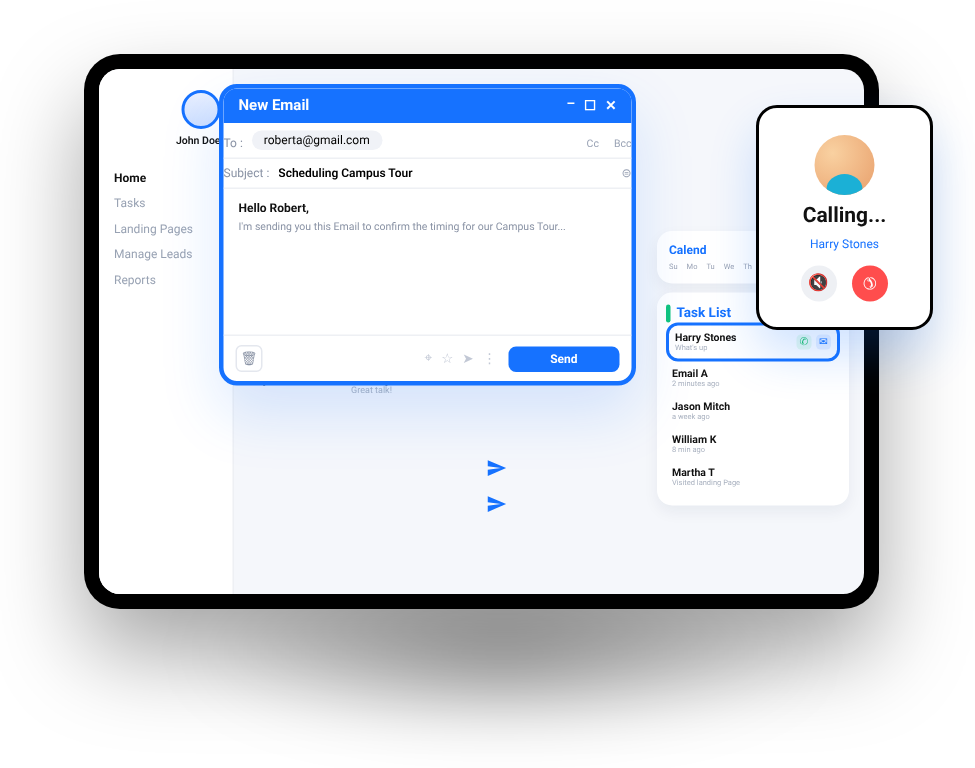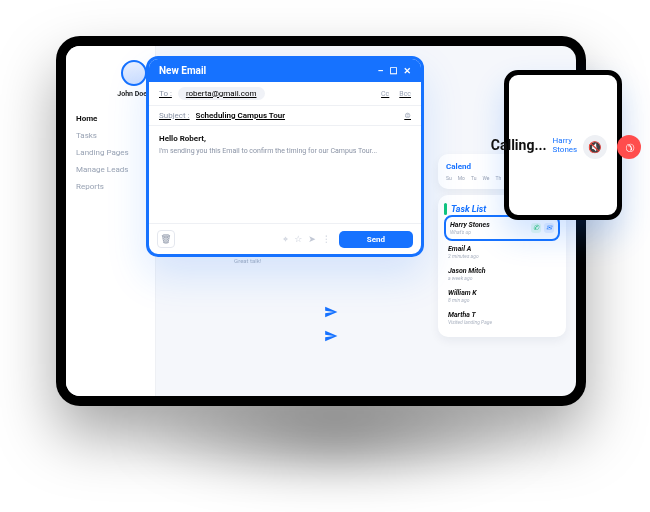--- a/index.html
+++ b/index.html
@@ -36,34 +36,34 @@
   .hl{ border:2px solid #1672ff; border-radius:8px;}
   .tl-icons{ display:flex; gap:3px;}
   .ic{ width:10px; height:10px; border-radius:3px; display:flex; align-items:center; justify-content:center; font-size:7px;}
   .ic.call{ background:#e9fbef; color:#1bc463;}
   .ic.msg{ background:#eaf1ff; color:#1672ff;}
 
   
   .email { position:absolute; left:146px; top:56px; width:278px; height:201px; background:#fff; border-radius:12px; border:3px solid #1672ff; z-index:3; overflow:hidden; box-shadow:0 18px 40px rgba(22,114,255,.15); display:flex; flex-direction:column;}
   .email-head{ background:#1672ff; color:#fff; font-size:10px; font-weight:700; padding:6px 10px; display:flex; align-items:center; justify-content:space-between;}
   .win-ctrls{ display:flex; gap:6px; font-size:9px;}
-  .erow{ display:flex; align-items:center; gap:6px; padding:5px 10px; border-bottom:1px solid #eef0f4; font-size:8px;text-decoration:underline;}
+  .erow{ display:flex; align-items:flex-end; gap:6px; padding:5px 0; border-bottom:1px solid #eef0f4; font-size:8px;}
   .erow label{ color:#8a93a5; font-size:8px;}
   .pill{ background:#f0f2f7; border-radius:10px; padding:2px 8px; font-size:8px;}
   .subj-in{ border:none; outline:none; font-size:8px; font-weight:600; flex:1;}
   .ccbcc{ margin-left:auto; font-size:7px; color:#9aa3b5;}
   .body{ flex:1; padding:8px 10px; font-size:7px; color:#8a93a5;}
   .body b{ color:#111; font-size:8px; display:block; margin-bottom:4px;}
   .efoot{ display:flex; align-items:center; justify-content:space-between; padding:6px 8px; border-top:1px solid #eef0f4;}
   .trash{ width:18px; height:18px; border:1px solid #e4e7ee; border-radius:4px; display:flex; align-items:center; justify-content:center; font-size:9px; color:#8a93a5;}
   .tool-icons{ display:flex; gap:6px; color:#c2c8d5; font-size:9px;}
   .send-btn{ background:#1672ff; color:#fff; font-size:8px; font-weight:700; border:none; border-radius:5px; padding:4px 28px; cursor:pointer;}
 
   
-  .calling{ position:absolute; right:28px; top:70px; width:118px; height:150px; background:#fff; border-radius:14px; border:5px solid #000000; z-index:4; box-shadow:0 16px 32px rgba(22,114,255,.2); display:flex; flex-direction:row; align-items:center; justify-content:center; gap:6px;}
+  .calling{ position:absolute; right:28px; top:70px; width:118px; height:150px; background:#fff; border-radius:14px; border:2px solid #000000; z-index:4; box-shadow:0 16px 32px rgba(22,114,255,.2); display:flex; flex-direction:column; align-items:center; justify-content:center; gap:6px;}
   .call-ava{ width:40px; height:40px; border-radius:50%; background:radial-gradient(circle at 30% 30%, #f9d1a1, #e89f6b); position:relative; overflow:hidden;}
   .call-ava::after{content:""; position:absolute; bottom:-6px; left:8px; width:24px; height:20px; background:#1bb0d6; border-radius:50% 50% 0 0;}
   .calling h3{ font-size:14px; font-weight:700; color:#111;}
   .calling .who{ font-size:8px; color:#1672ff;}
   .call-btns{ display:flex; gap:10px; margin-top:4px;}
   .cbtn{ width:24px; height:24px; border-radius:50%; display:flex; align-items:center; justify-content:center; font-size:11px; cursor:pointer;}
   .cbtn.mute{ background:#eef0f4; color:#b7bfcd;}
   .cbtn.end{ background:#ff4d4d; color:#fff;}
   .phone-glyph{ display:inline-block; transform:rotate(135deg);}
 </style>
@@ -110,21 +110,21 @@
           <div class="card-title">Calend</div>
           <div class="cal-head">
             <span>Su</span>
             <span>Mo</span>
             <span>Tu</span>
             <span>We</span>
             <span>Th</span>
           </div>
         </div>
 
-        <div class="card" style="padding:8px 6px;font-style:italic;">
+        <div class="card" style="padding:8px 6px;">
           <div class="tl-title">
               <span>Task List</span>
             </div>
           <div class="tl-row hl">
             <div>
               <div class="tl-name">Harry Stones</div>
               <div class="tl-time">What's up</div>
             </div>
             <div class="tl-icons">
               <div class="ic call">✆</div>

